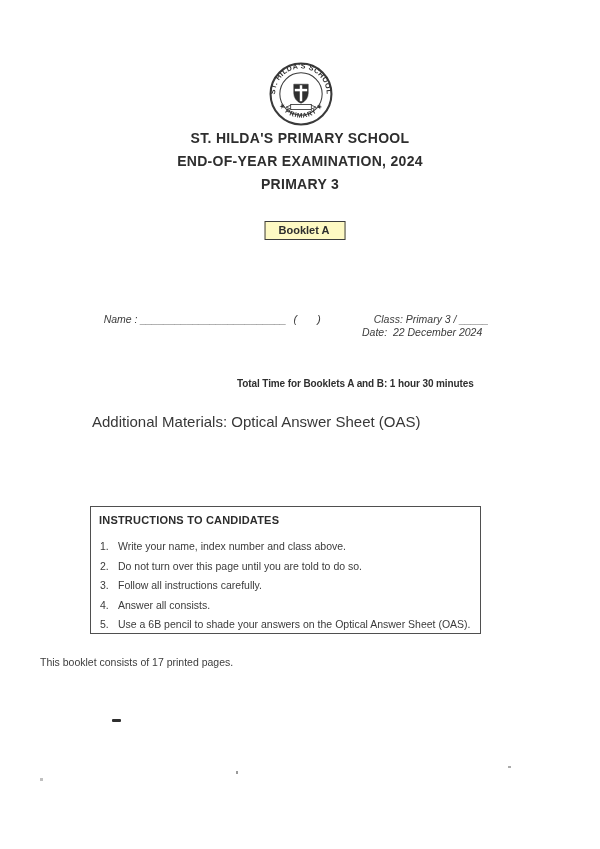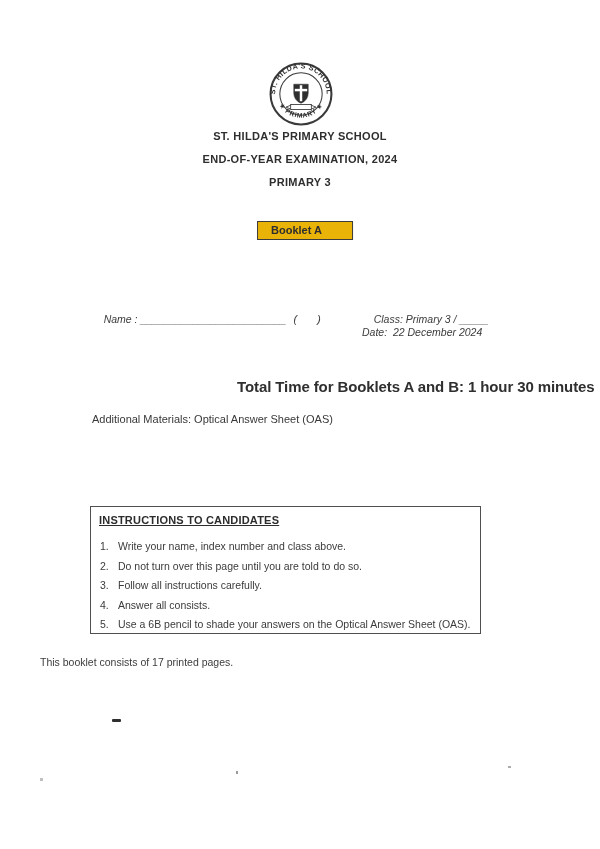--- a/index.html
+++ b/index.html
@@ -5,42 +5,42 @@
   html,body{margin:0;padding:0;background:#e8e8e8;}
   .page{
     position:relative;width:600px;height:849px;background:#ffffff;
     margin:0 auto;overflow:hidden;
     font-family:"Liberation Sans","DejaVu Sans",sans-serif;
     color:#383838;
   }
   .abs{position:absolute;}
   .hdr-line{
     left:0;width:100%;text-align:center;
-    font-weight:bold;font-size:11px;color:#2e2e2e;letter-spacing:.3px;
+    font-weight:bold;font-size:14px;color:#2e2e2e;letter-spacing:.3px;
   }
   .logo-wrap{left:269px;top:62px;width:64px;height:64px;}
   .booklet-box{
     left:50%;top:221px;transform:translateX(calc(-50% + 5px));
-    border:1.5px solid #3c3c3c;padding:2px 30px 3px 13px;
-    font-weight:bold;font-size:11px;color:#2e2e2e;background:#eab308;
+    border:1.5px solid #3c3c3c;padding:2px 15px 3px 13px;
+    font-weight:bold;font-size:11px;color:#2e2e2e;background:#fef9c3;
   }
   .fieldline{font-size:10.5px;color:#3b3b3b;white-space:pre;font-style:italic;}
   .blank{letter-spacing:0;color:#4a4a4a;}
   .total-time{
-    left:237px;top:378px;font-weight:bold;font-size:15px;color:#2f2f2f;
+    left:237px;top:378px;font-weight:bold;font-size:10px;color:#2f2f2f;
     letter-spacing:-0.1px;
   }
-  .materials{left:92px;top:413px;font-size:11px;}
+  .materials{left:92px;top:413px;font-size:15px;}
   .instr-box{
     left:90px;top:506px;width:391px;height:128px;
     border:1.5px solid #4f4f4f;box-sizing:border-box;background:#fff;
   }
   .instr-title{
     margin:7px 4px 0 8px;font-weight:bold;font-size:11px;color:#2c2c2c;
-    text-decoration:underline;letter-spacing:.2px;display:inline-block;
+    letter-spacing:.2px;display:inline-block;
   }
   .instr-list{margin-top:9px;}
   .instr-item{
     display:flex;padding:0 8px 0 9px;line-height:19.5px;
     font-size:10.5px;color:#3b3b3b;
   }
   .instr-num{width:18px;flex:0 0 18px;}
   .footer-note{
     left:40px;top:656px;width:560px;font-size:10.5px;color:#3d3d3d;
   }

